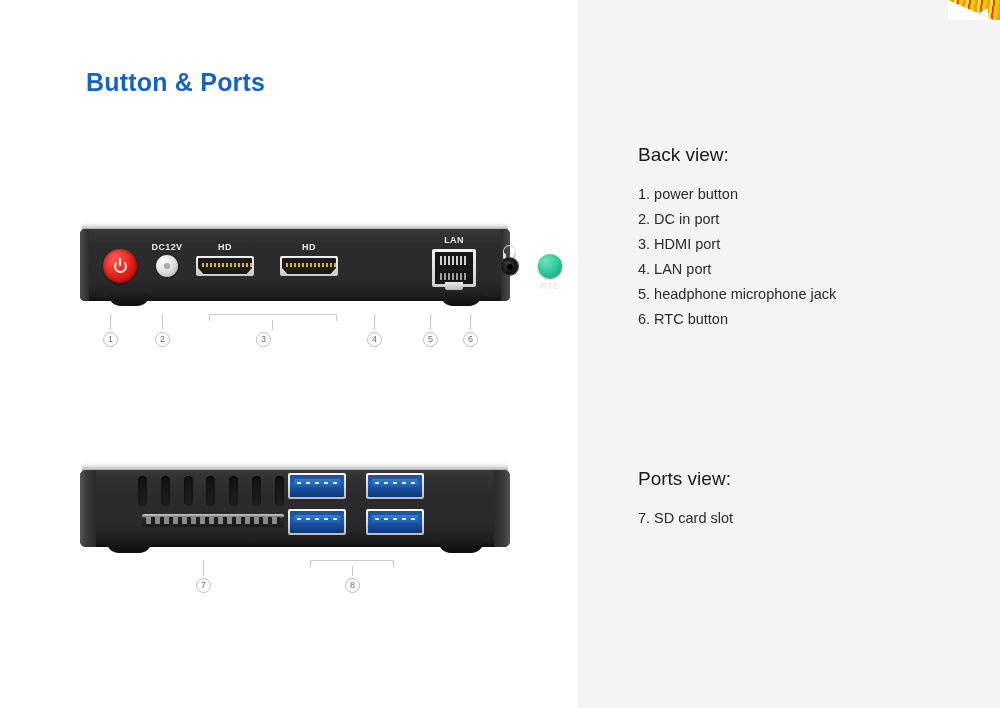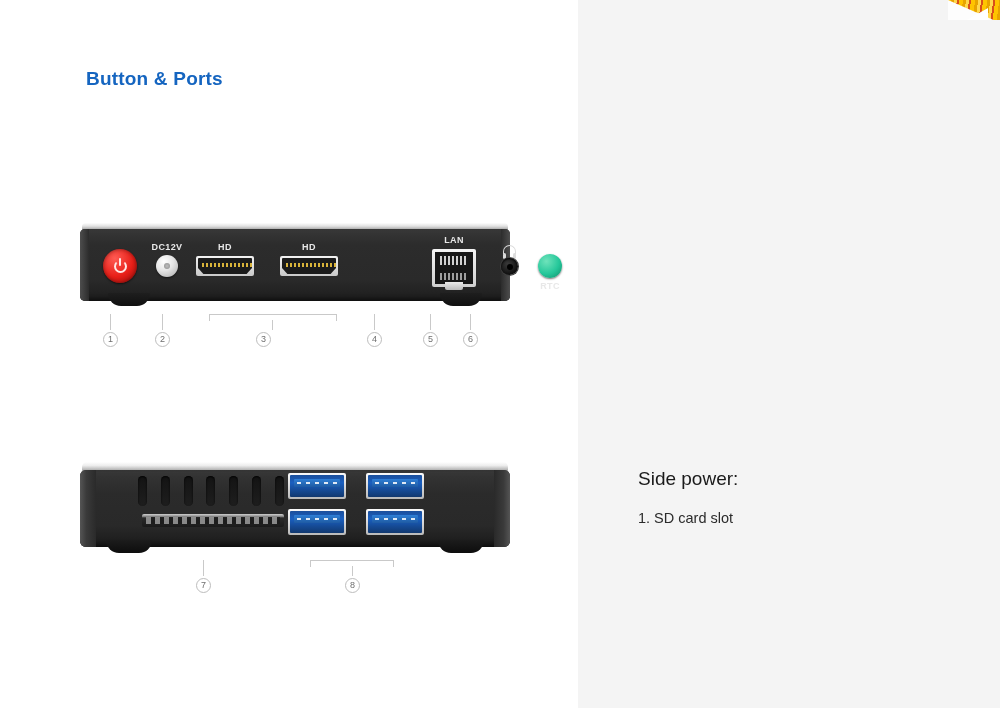--- a/index.html
+++ b/index.html
@@ -55,21 +55,21 @@
   .corner-badge .curl2 {
     position: absolute; left: 0px; bottom: -2px;
     width: 0; height: 0;
     border-right: 50px solid transparent;
     border-bottom: 22px solid #fdfdfd;
   }
 
   
   .page-title {
     position: absolute; left: 86px; top: 68px;
-    font-size: 19px; font-weight: bold;
+    font-size: 25px; font-weight: bold;
     color: #1565c0;
     letter-spacing: 0.2px;
   }
 
   
   .device-back {
     position: absolute; left: 80px; top: 223px;
     width: 430px; height: 80px;
   }
   .db-top {
@@ -515,21 +515,32 @@
 
   <div class="callout-layer">
     <div class="cl-line" style="left:203px; top:560px; height:16px;"></div>
     <div class="cl-num" style="left:196px; top:578px;">7</div>
 
     <div class="cl-bracket" style="left:310px; top:560px; width:84px; height:7px;"></div>
     <div class="cl-line" style="left:352px; top:566px; height:10px;"></div>
     <div class="cl-num" style="left:345px; top:578px;">8</div>
   </div>
 
+  <div class="section" style="top:144px;">
+    <div class="section-title">Back view:</div>
+    <ul class="section-list">
+      <li>1. power button</li>
+      <li>2. DC in port</li>
+      <li>3. HDMI port</li>
+      <li>4. LAN port</li>
+      <li>5. headphone microphone jack</li>
+      <li>6. RTC button</li>
+    </ul>
+  </div>
 
   <div class="section" style="top:468px;">
-    <div class="section-title">Side power:</div>
+    <div class="section-title">Ports view:</div>
     <ul class="section-list">
-      <li>1. SD card slot</li>
+      <li>7. SD card slot</li>
     </ul>
   </div>
 
 </div>
 
 </body></html>

